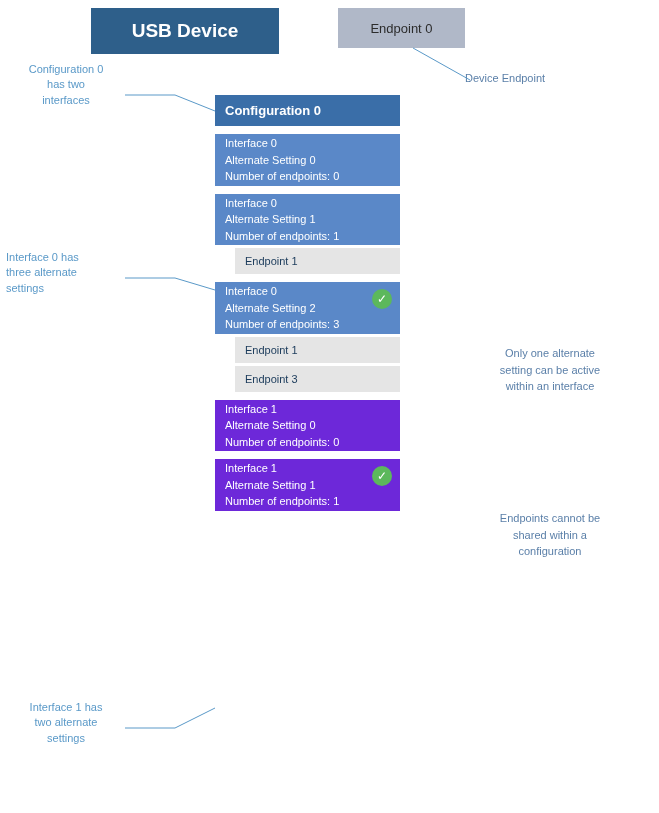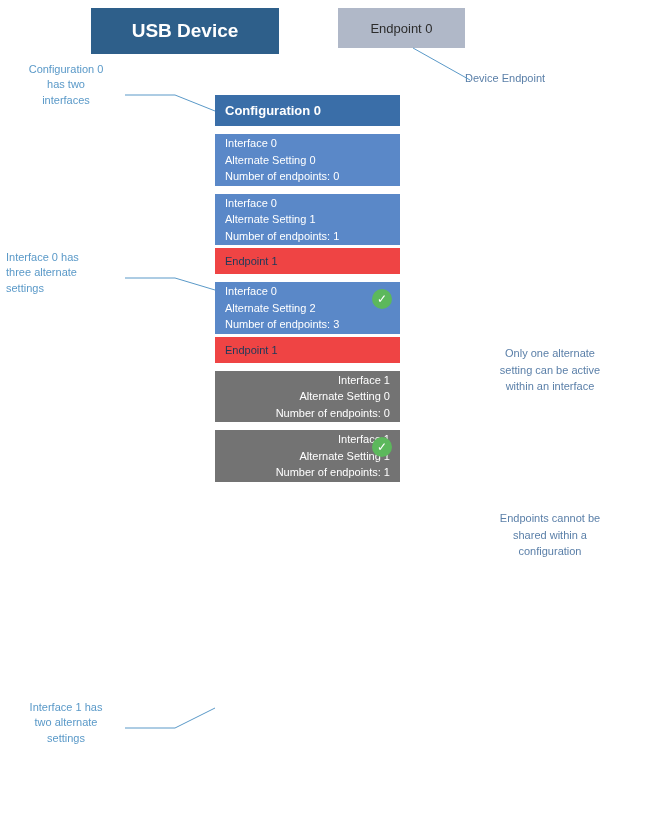--- a/index.html
+++ b/index.html
@@ -126,45 +126,45 @@
     .iface-block {
       background: #5a88c8;
       color: #fff;
       padding: 1px 10px;
       margin-top: 8px;
       font-size: 11px;
       line-height: 1.5;
       position: relative;
     }
     .iface-block.lighter {
-      background: #737373;
-      text-align: right;
+      background: #6d28d9;
     }
 
     .checkmark {
       position: absolute;
       top: 7px;
       right: 8px;
       width: 20px;
       height: 20px;
       background: #5cb85c;
       border-radius: 50%;
       display: flex;
       align-items: center;
       justify-content: center;
       color: #fff;
       font-size: 12px;
     }
 
     .endpoint-block {
-      background: #ef4444;
+      background: #e5e5e5;
       color: #1a3a5a;
       padding: 7px 10px;
       margin-top: 3px;
       font-size: 11px;
+      margin-left: 20px;
     }
 
     
     .lines-svg {
       position: absolute;
       top: 0;
       left: 0;
       width: 659px;
       height: 813px;
       pointer-events: none;
@@ -218,20 +218,21 @@
   <div class="iface-block">
     Interface 0<br>Alternate Setting 1<br>Number of endpoints: 1
   </div>
   <div class="endpoint-block">Endpoint 1</div>
 
   <div class="iface-block">
     Interface 0<br>Alternate Setting 2<br>Number of endpoints: 3
     <div class="checkmark">✓</div>
   </div>
   <div class="endpoint-block">Endpoint 1</div>
+  <div class="endpoint-block">Endpoint 3</div>
 
   <div class="iface-block lighter">
     Interface 1<br>Alternate Setting 0<br>Number of endpoints: 0
   </div>
 
   <div class="iface-block lighter">
     Interface 1<br>Alternate Setting 1<br>Number of endpoints: 1
     <div class="checkmark">✓</div>
   </div>
 

